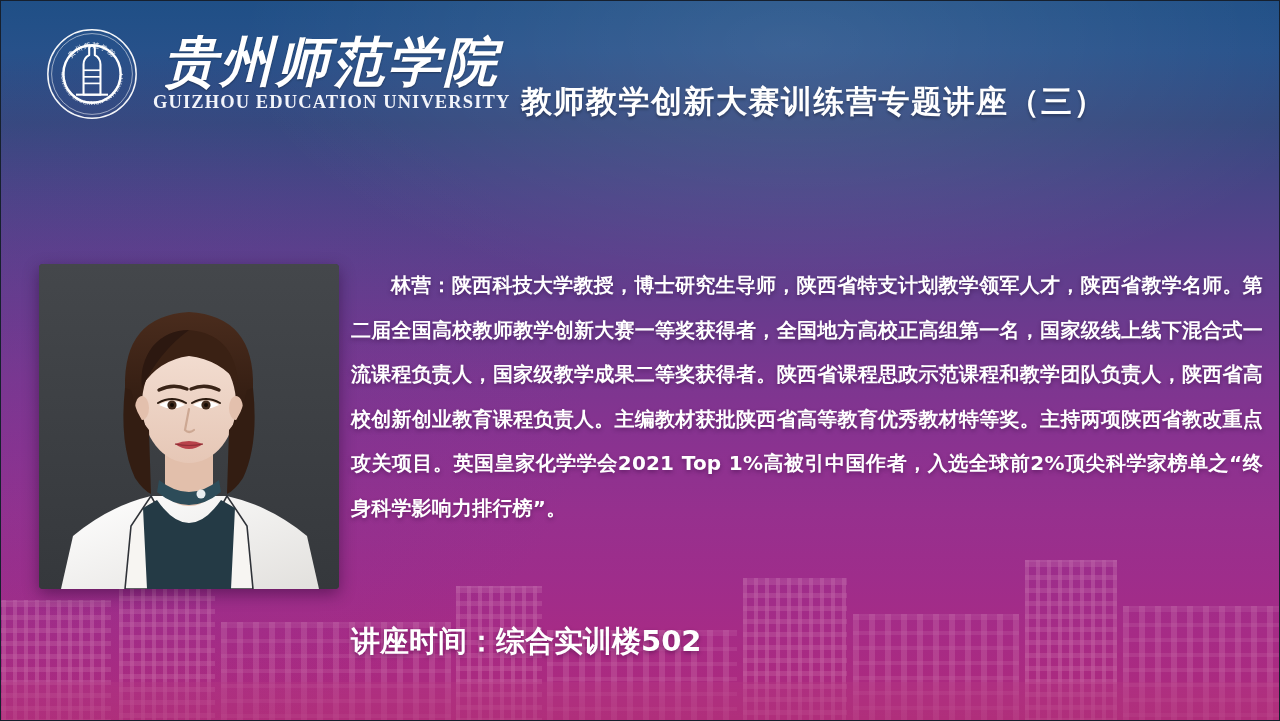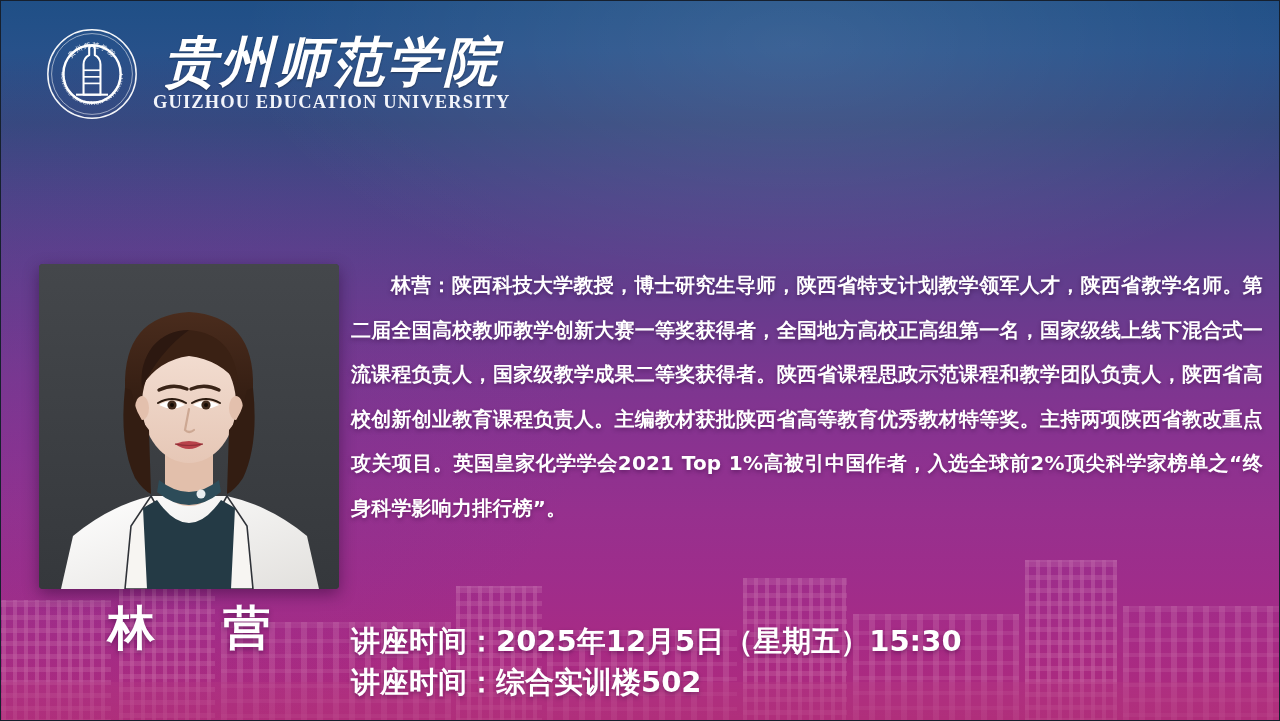--- a/index.html
+++ b/index.html
@@ -245,20 +245,21 @@
           <textPath href="#arcBot" startOffset="50%" text-anchor="middle">GUIZHOU EDUCATION UNIVERSITY</textPath>
         </text>
       </svg>
     </span>
     <span class="logo-words">
       <span class="logo-cn">贵州师范学院</span>
       <span class="logo-en">GUIZHOU EDUCATION UNIVERSITY</span>
     </span>
   </div>
 
+  <div class="subtitle">教师教学创新大赛训练营专题讲座（三）</div>
 
   <div class="portrait-wrap">
     <svg class="portrait-svg" viewBox="0 0 300 325" preserveAspectRatio="xMidYMid slice" aria-hidden="true">
       <defs>
         <linearGradient id="bg" x1="0" y1="0" x2="0" y2="1">
           <stop offset="0%" stop-color="#44474b"></stop>
           <stop offset="100%" stop-color="#35383c"></stop>
         </linearGradient>
         <linearGradient id="hairG" x1="0" y1="0" x2="0" y2="1">
           <stop offset="0%" stop-color="#4a2c1d"></stop>
@@ -313,24 +314,22 @@
       <path d="M150 145 L146 166 Q150 170 155 166" stroke="#cda893" stroke-width="2.2" fill="none" stroke-linecap="round"></path>
 
       <path d="M136 180 Q150 174 164 180 Q150 190 136 180 Z" fill="#b8424a"></path>
       <path d="M136 180 Q150 183 164 180" stroke="#8e2f36" stroke-width="1.2" fill="none"></path>
 
       <path d="M86 124 Q80 180 96 214 Q104 226 112 230 L110 166 Q96 150 92 126 Z" fill="#331d12"></path>
       <path d="M214 124 Q220 180 204 214 Q196 226 188 230 L190 166 Q204 150 208 126 Z" fill="#331d12"></path>
     </svg>
   </div>
 
-  <div class="speaker-name">林 营</div>
 
   <div class="bio">
     <p>林营：陕西科技大学教授，博士研究生导师，陕西省特支计划教学领军人才，陕西省教学名师。第二届全国高校教师教学创新大赛一等奖获得者，全国地方高校正高组第一名，国家级线上线下混合式一流课程负责人，国家级教学成果二等奖获得者。陕西省课程思政示范课程和教学团队负责人，陕西省高校创新创业教育课程负责人。主编教材获批陕西省高等教育优秀教材特等奖。主持两项陕西省教改重点攻关项目。英国皇家化学学会2021 Top 1%高被引中国作者，入选全球前2%顶尖科学家榜单之“终身科学影响力排行榜”。</p>
   </div>
 
   <div class="info">
-    <div>讲座时间：2025年12月5日（星期五）15:30</div>
     <div>讲座时间：综合实训楼502</div>
   </div>
 
 </div>
 
 </body></html>

